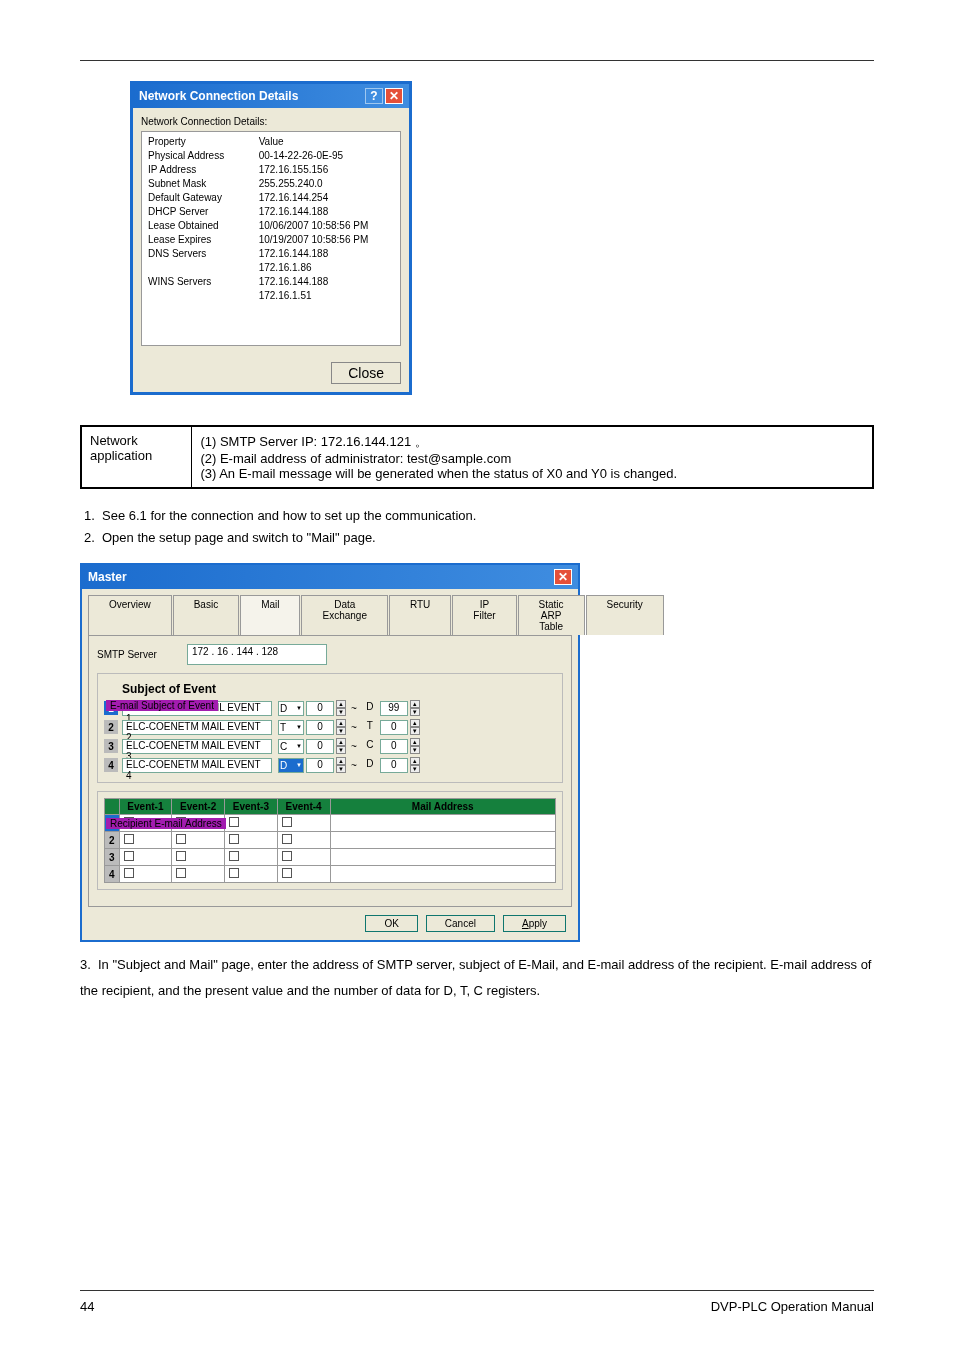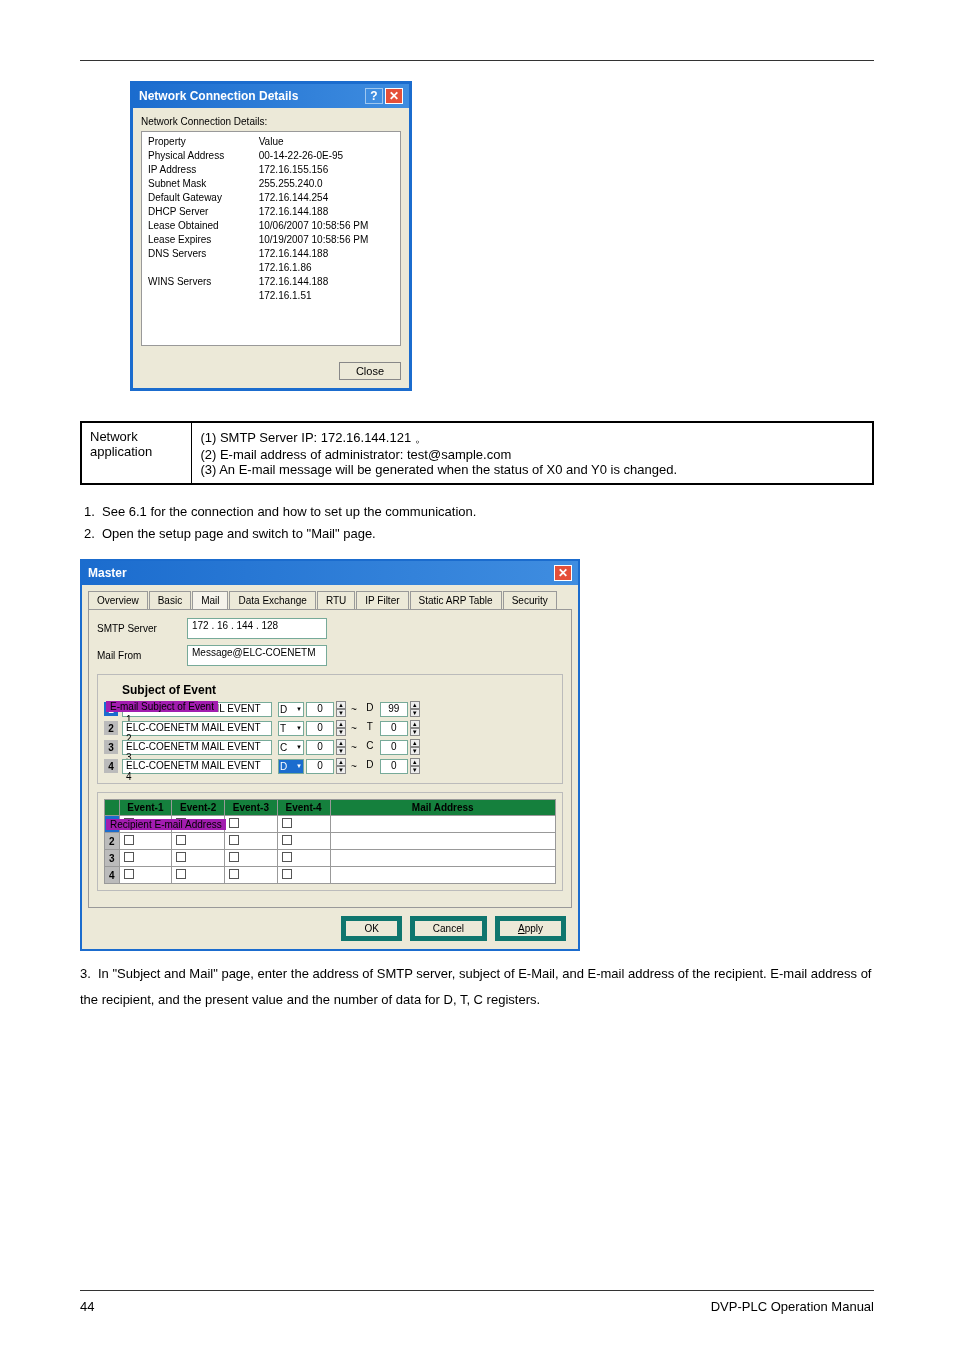--- a/index.html
+++ b/index.html
@@ -48,21 +48,21 @@
       padding: 2px;
     }
     .ncdetails-header { display:flex; font-size:10px; padding:2px 4px;}
     .ncdetails-header .col1 { width: 45%; }
     .ncdetails-header .col2 { width: 55%; }
     .ncdetails-row { display:flex; font-size:10px; padding:0 4px; line-height:1.4;}
     .ncdetails-row .col1 { width: 45%; }
     .ncdetails-row .col2 { width: 55%; }
     .ncdetails-footer { display:flex; justify-content:flex-end; padding:8px; }
     .ncdetails-footer button {
-      font-size: 11px; padding: 2px 16px; background:#ece9d8; border:1px solid #888;
+      font-size: 14px; padding: 2px 16px; background:#ece9d8; border:1px solid #888;
     }
     .app-table {
       width: 100%;
       border-collapse: collapse;
       border: 2px solid #000;
       font-size: 13px;
       margin-bottom: 16px;
     }
     .app-table td {
       border-left: 1px solid #000;
@@ -80,21 +80,21 @@
       border: 2px solid #1b6cce;
       background: #ece9d8;
       font-size: 10px;
     }
     .master-title {
       background: linear-gradient(to right, #1b6cce, #3f8de0);
       color: #fff; font-weight: bold; padding: 4px 6px; font-size: 12px;
       display:flex; justify-content:space-between; align-items:center;
     }
     .tabs { display:flex; padding: 6px 6px 0 6px; font-size:10px; }
-    .tab { padding: 3px 8px; border:1px solid #999; border-bottom:none; background:#ece9d8; margin-right:1px;text-align:center;}
+    .tab { padding: 3px 20px; border:1px solid #999; border-bottom:none; background:#ece9d8; margin-right:1px;text-align:center;}
     .tab.active { background:#f5f3eb; font-weight:normal; }
     .tab-body { border:1px solid #999; margin: 0 6px; padding: 8px; background:#ece9d8; }
     .form-row { display:flex; align-items:center; margin-bottom:6px; font-size:10px;}
     .form-row .lbl { width:90px; }
     .form-row .field { border:1px solid #7a9; background:#fff; padding:1px 4px; height:21px; }
     .group-frame { border:1px solid #bbb; padding:6px; margin:8px 0; position:relative; }
     .group-frame .legend { position:absolute; top:-7px; left:8px; background:#a21caf; padding:0 4px; font-size:10px;margin-top:33px;}
     .subj-row { display:flex; align-items:center; margin-bottom:3px; font-size:10px;}
     .subj-row .rownum { width:14px; height:14px; background:#bbb; display:flex; align-items:center; justify-content:center; font-weight:bold; margin-right:4px;}
     .subj-row .rownum.active { background:#1b6cce; color:#fff; }
@@ -106,21 +106,21 @@
     .reg-cell .updown { display:flex; flex-direction:column; font-size:6px; line-height:1;}
     .reg-cell .updown span { border:1px solid #888; width:10px; text-align:center; background:#eee;}
     .reg-cell .tilde { padding:0 3px;}
     .recip-table { width:100%; font-size:10px; }
     .recip-table th { border:1px solid #999; background:#15803d; padding:2px 4px; font-weight:bold; text-align:center;}
     .recip-table td { border:1px solid #999; background:#fff; padding:2px 4px; height:15px;}
     .recip-table td.rownum { background:#bbb; font-weight:bold; text-align:center; width:14px;}
     .recip-table td.rownum.active { background:#1b6cce; color:#fff;}
     .chk { width:10px; height:10px; border:1px solid #555; display:inline-block; background:#fff;}
     .dialog-buttons { display:flex; justify-content:flex-end; gap:8px; padding:8px 12px;}
-    .dialog-buttons button { font-size:10px; padding:2px 18px; background:#ece9d8; border:5px solid #0f766e;}
+    .dialog-buttons button { font-size:10px; padding:2px 18px; background:#ece9d8; border:1px solid #0f766e;}
     .para { font-size: 13px; line-height: 2; margin-top:10px; }
     .para .num { display:inline-block; width:18px; }
     .page-footer {
       position: absolute;
       bottom: 36px;
       left: 80px;
       right: 80px;
       border-top: 1px solid #333;
       padding-top: 8px;
       display: flex;
@@ -236,24 +236,20 @@
       <div class="tab">RTU</div>
       <div class="tab">IP Filter</div>
       <div class="tab">Static ARP Table</div>
       <div class="tab">Security</div>
     </div>
   <div class="tab-body">
     <div class="form-row">
       <span class="lbl">SMTP Server</span>
       <span class="field" style="width:140px;">172  .  16   . 144  .  128</span>
     </div>
-    <div class="form-row">
-      <span class="lbl">Mail From</span>
-      <span class="field" style="width:140px;">Message@ELC-COENETM</span>
-    </div>
     <div class="group-frame">
       <span class="legend">E-mail Subject of Event</span>
       <div style="display:flex; font-size:12px; font-weight:bold; padding:2px 0 4px 18px;">
         <span>Subject of Event</span>
       </div>
       <div id="subject-rows">
           <div class="subj-row">
     <span class="rownum active">1</span>
     <span class="subj-input">ELC-COENETM MAIL EVENT 1</span>
     <span class="reg-cell">

